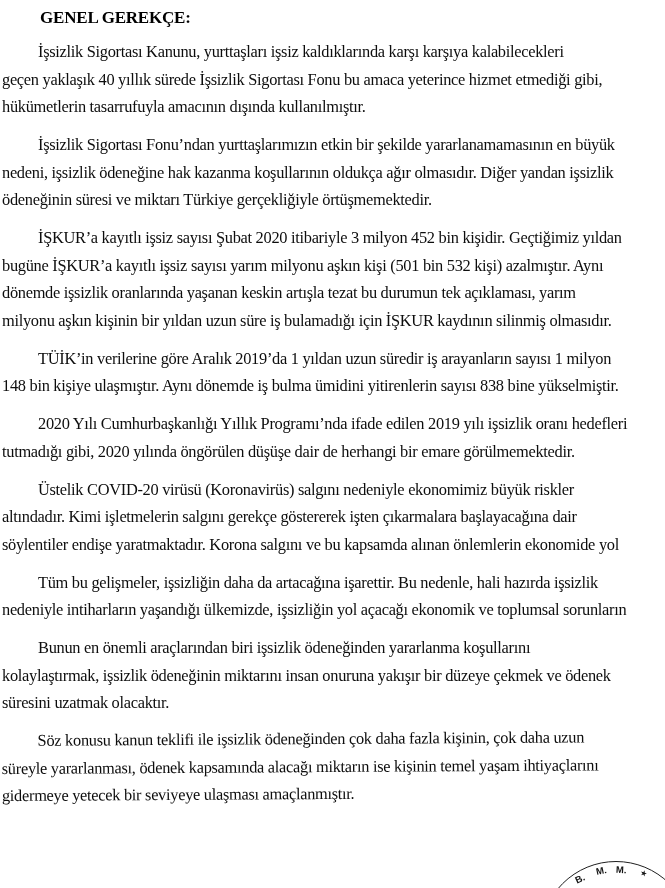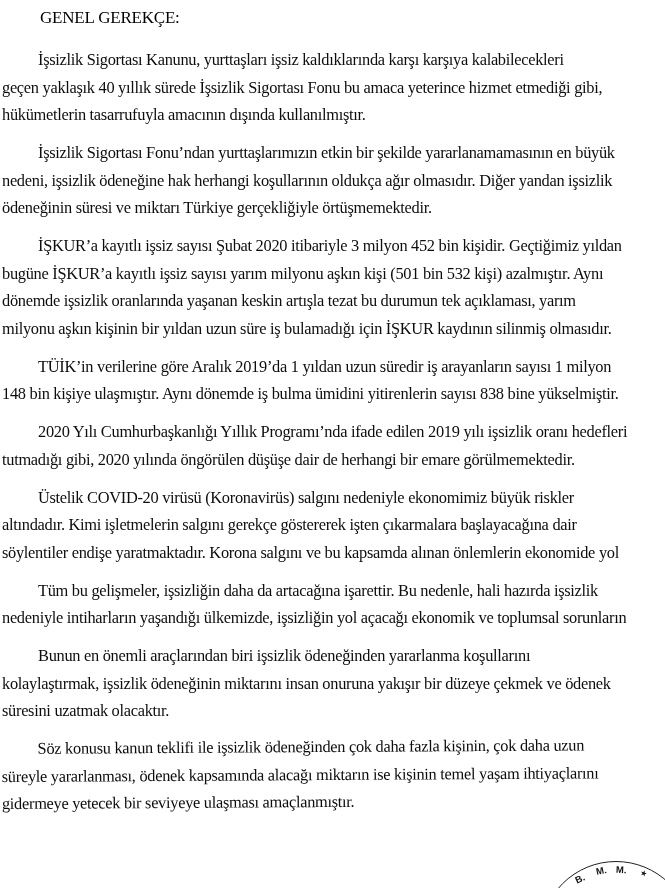--- a/index.html
+++ b/index.html
@@ -12,33 +12,33 @@
     overflow: hidden;
     font-family: "Liberation Serif", "DejaVu Serif", serif;
     font-size: 16.4px;
     letter-spacing: -0.3px;
     color: #0d0d0d;
   }
 
   .doc-title {
     margin: 6px 0 0 40px;
     font-size: 17px;
-    font-weight: 400;
+    font-weight: 700;
     line-height: 24px;
     letter-spacing: -0.2px;
     color: #000000;
   }
 
   .doc-body { margin: 0; }
 
   .para {
     margin: 10.5px 0 0 2px;
     line-height: 27.5px;
   }
-  .doc-body .para:first-child { margin-top: 16px; }
+  .doc-body .para:first-child { margin-top: 8px; }
 
   .line {
     display: block;
     white-space: nowrap;
   }
   .line.first { padding-left: 36px; }
 
   
   .para.skew {
     transform: rotate(-0.35deg);
@@ -74,21 +74,21 @@
   <h1 class="doc-title">GENEL GEREKÇE:</h1>
 
   <div class="doc-body">
       <p class="para">
         <span class="line first">İşsizlik Sigortası Kanunu, yurttaşları işsiz kaldıklarında karşı karşıya kalabilecekleri</span>
         <span class="line">geçen yaklaşık 40 yıllık sürede İşsizlik Sigortası Fonu bu amaca yeterince hizmet etmediği gibi,</span>
         <span class="line">hükümetlerin tasarrufuyla amacının dışında kullanılmıştır.</span>
       </p>
       <p class="para">
         <span class="line first">İşsizlik Sigortası Fonu’ndan yurttaşlarımızın etkin bir şekilde yararlanamamasının en büyük</span>
-        <span class="line">nedeni, işsizlik ödeneğine hak herhangi koşullarının oldukça ağır olmasıdır. Diğer yandan işsizlik</span>
+        <span class="line">nedeni, işsizlik ödeneğine hak kazanma koşullarının oldukça ağır olmasıdır. Diğer yandan işsizlik</span>
         <span class="line">ödeneğinin süresi ve miktarı Türkiye gerçekliğiyle örtüşmemektedir.</span>
       </p>
       <p class="para">
         <span class="line first">İŞKUR’a kayıtlı işsiz sayısı Şubat 2020 itibariyle 3 milyon 452 bin kişidir. Geçtiğimiz yıldan</span>
         <span class="line">bugüne İŞKUR’a kayıtlı işsiz sayısı yarım milyonu aşkın kişi (501 bin 532 kişi) azalmıştır. Aynı</span>
         <span class="line">dönemde işsizlik oranlarında yaşanan keskin artışla tezat bu durumun tek açıklaması, yarım</span>
         <span class="line">milyonu aşkın kişinin bir yıldan uzun süre iş bulamadığı için İŞKUR kaydının silinmiş olmasıdır.</span>
       </p>
       <p class="para">
         <span class="line first">TÜİK’in verilerine göre Aralık 2019’da 1 yıldan uzun süredir iş arayanların sayısı 1 milyon</span>

